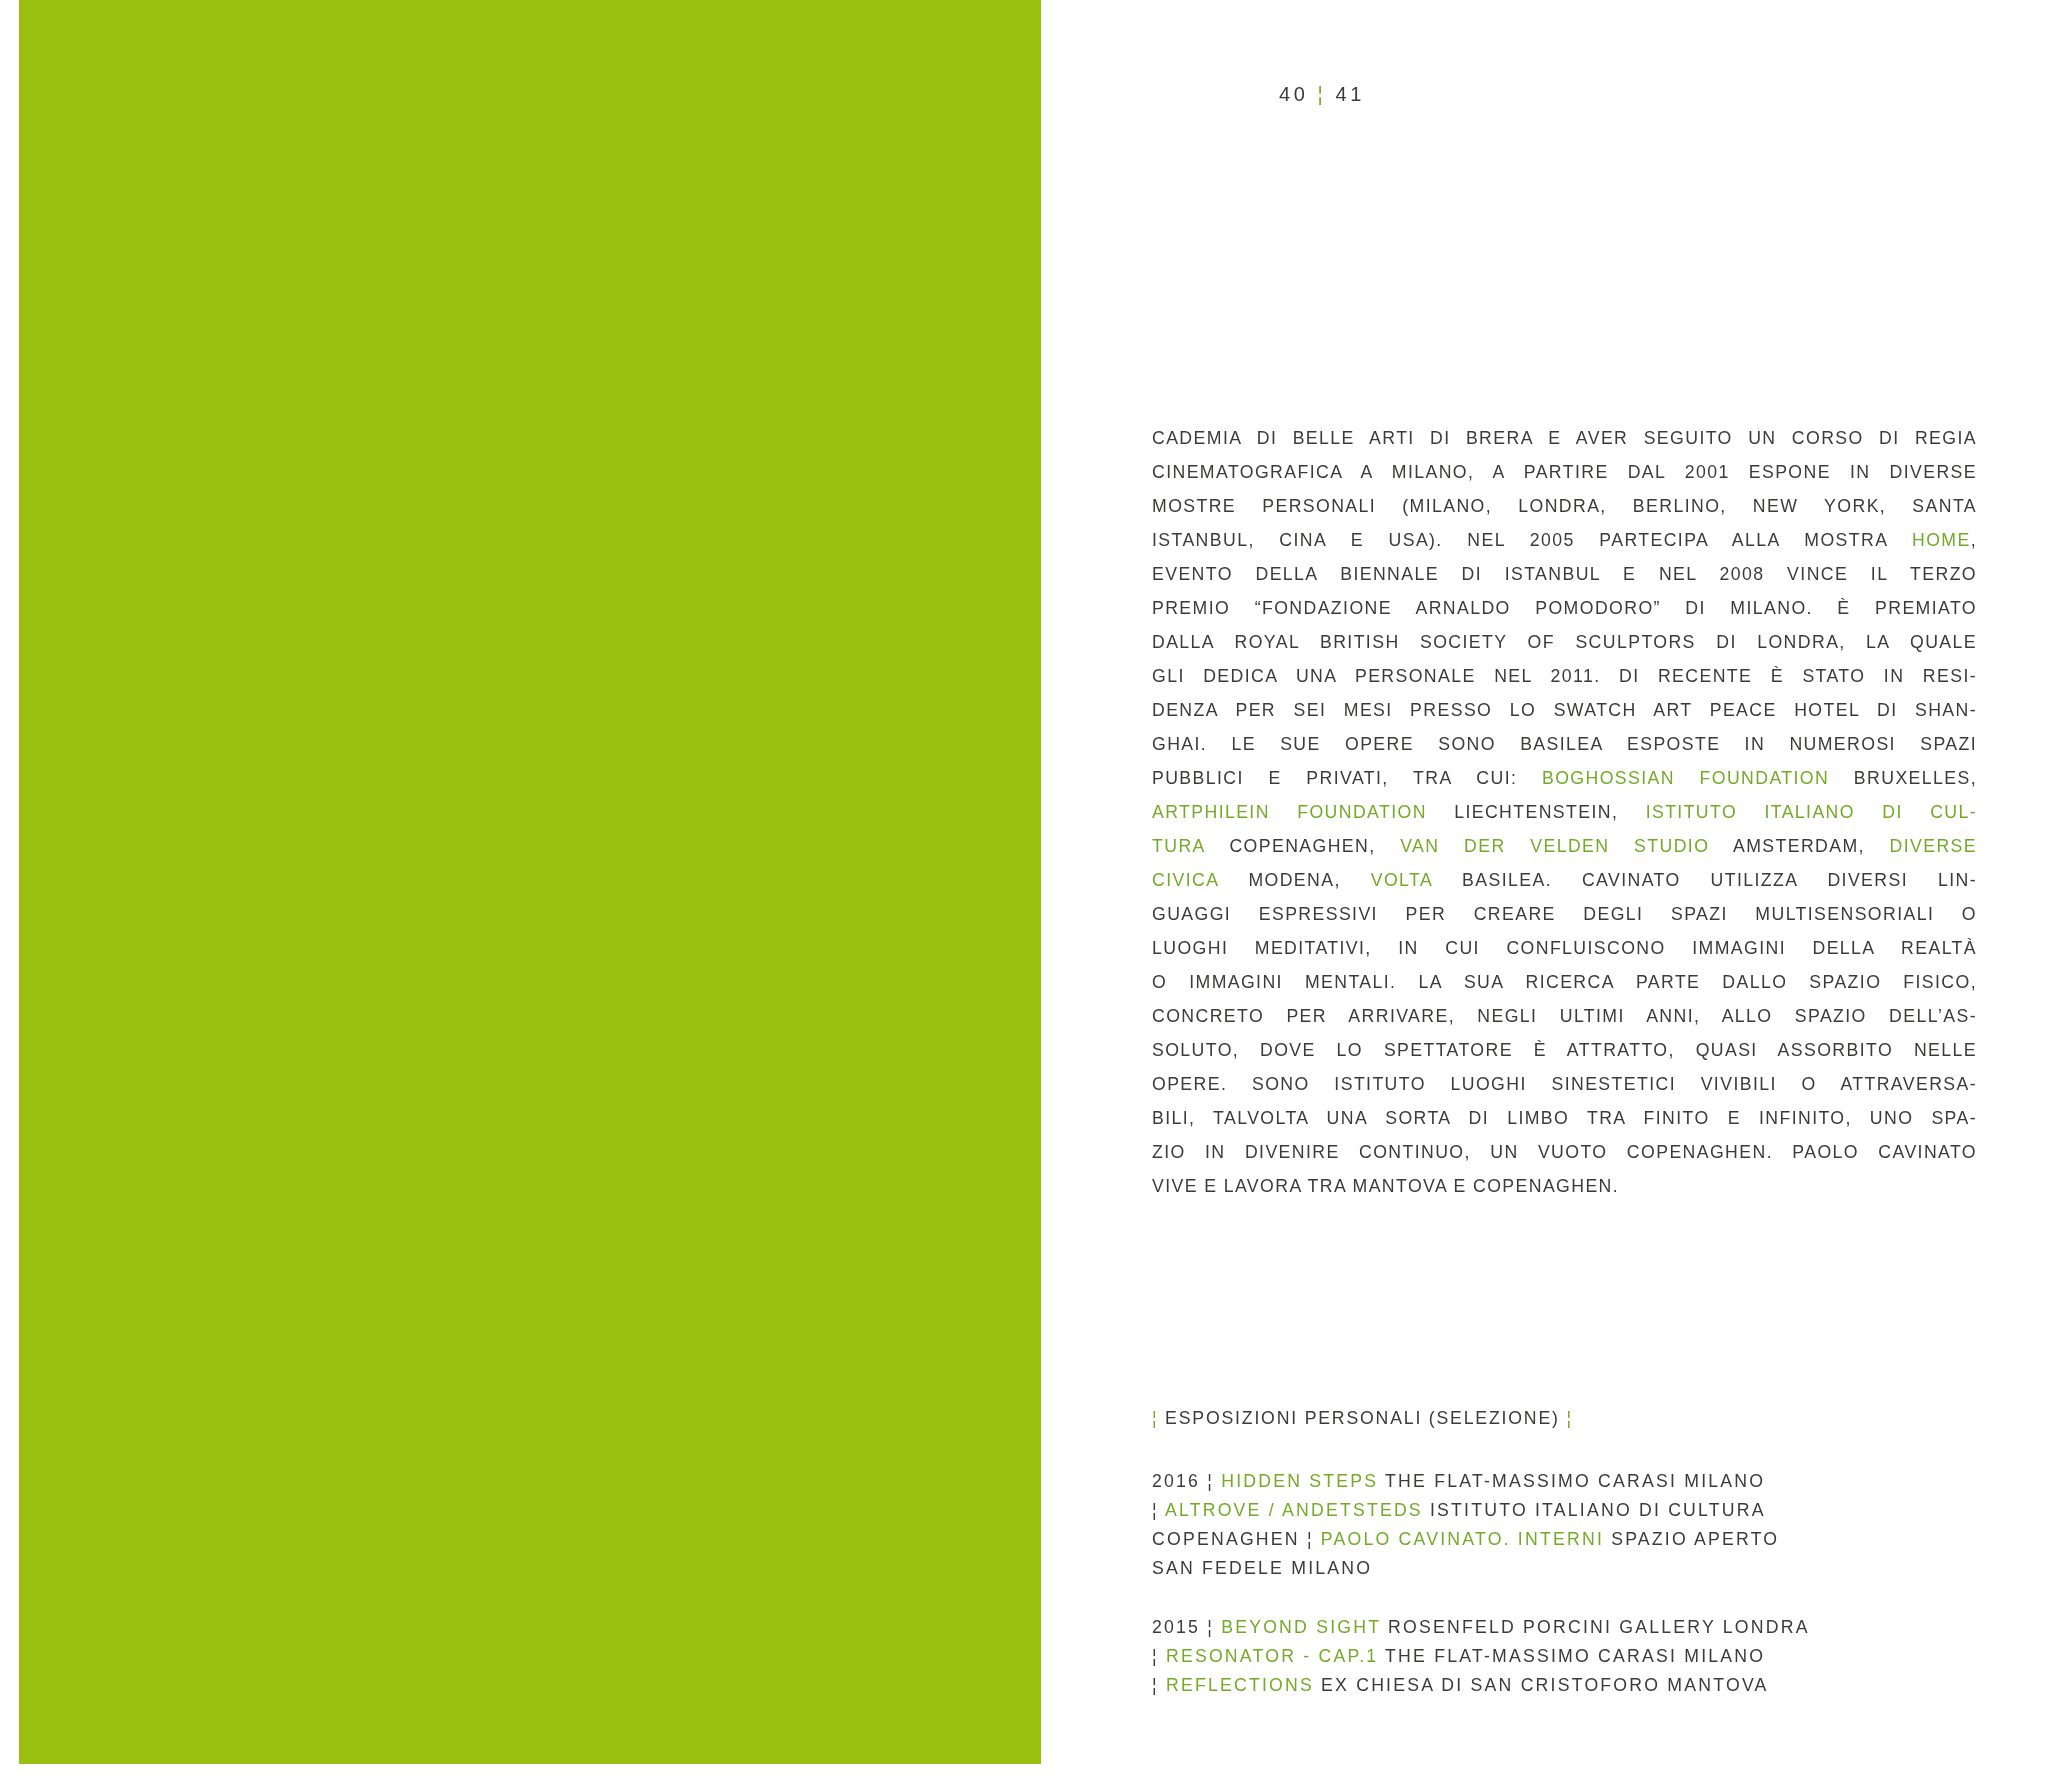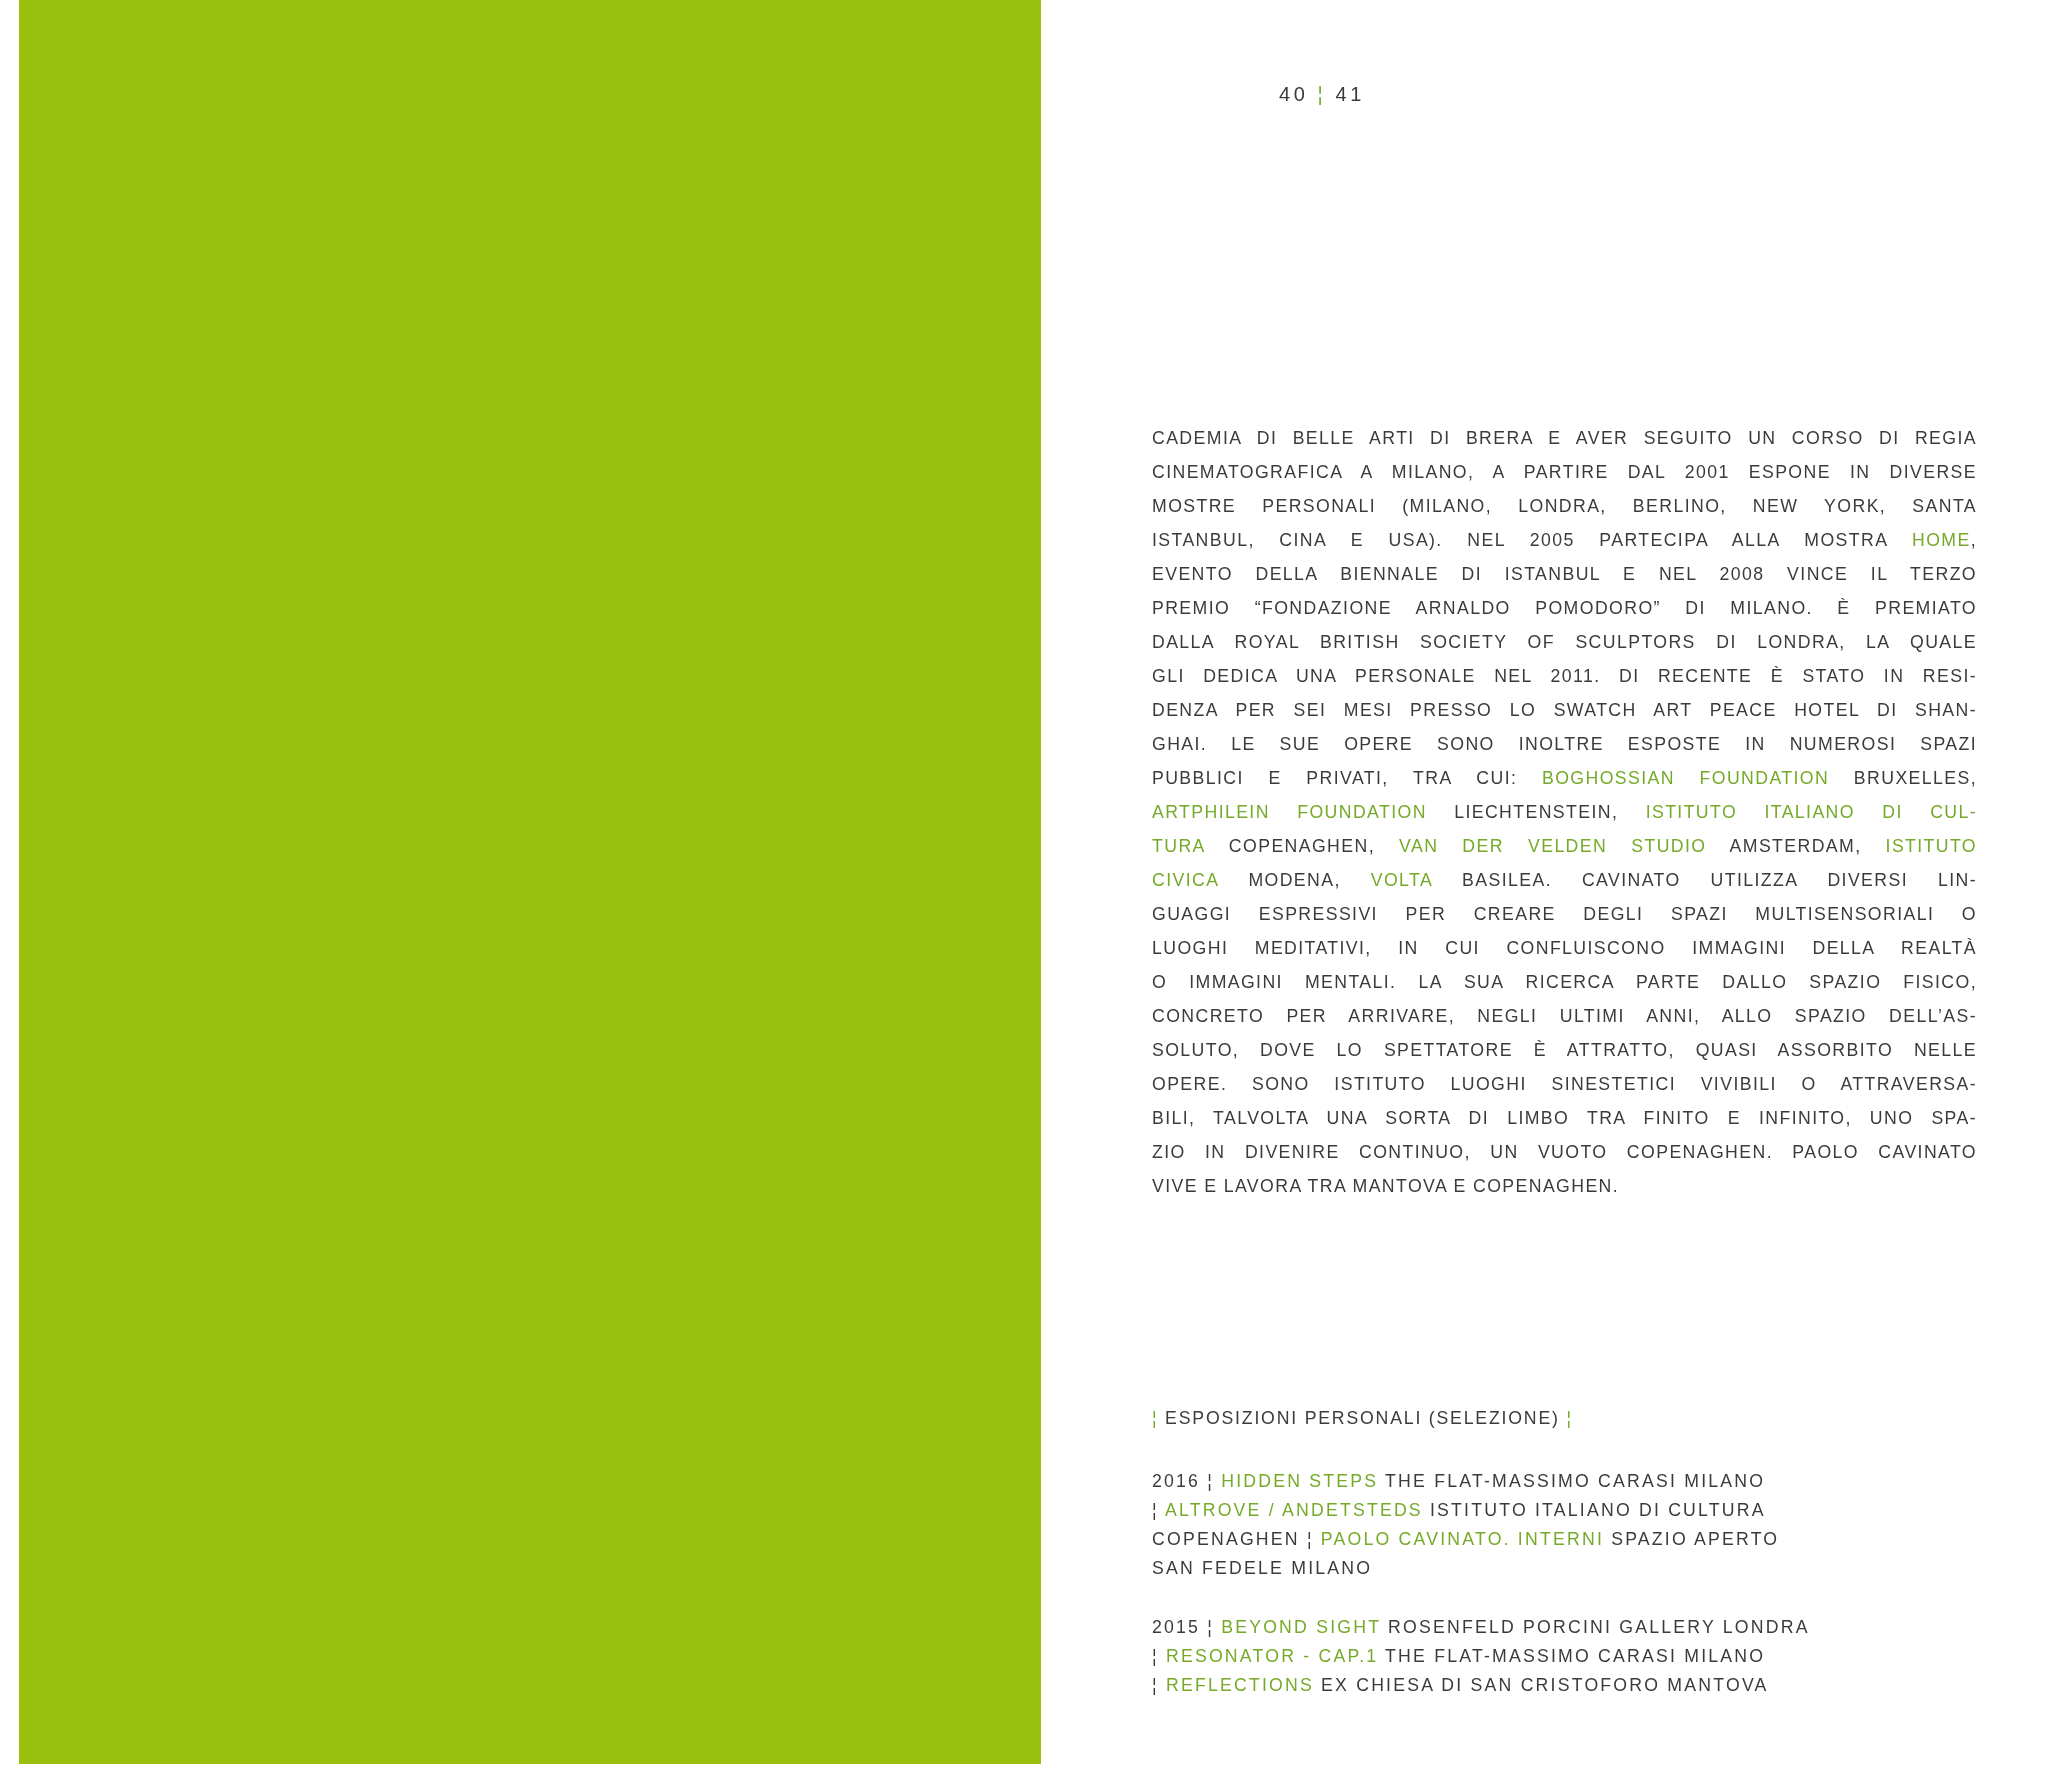--- a/index.html
+++ b/index.html
@@ -55,24 +55,24 @@
   <div class="bio">
       <div class="tline"><span>CADEMIA DI BELLE ARTI DI BRERA E AVER SEGUITO UN CORSO DI REGIA</span></div>
       <div class="tline"><span>CINEMATOGRAFICA A MILANO, A PARTIRE DAL 2001 ESPONE IN DIVERSE</span></div>
       <div class="tline"><span>MOSTRE PERSONALI (MILANO, LONDRA, BERLINO, NEW YORK, SANTA</span></div>
       <div class="tline"><span>ISTANBUL, CINA E USA). NEL 2005 PARTECIPA ALLA MOSTRA </span><span class="grn">HOME</span><span>,</span></div>
       <div class="tline"><span>EVENTO DELLA BIENNALE DI ISTANBUL E NEL 2008 VINCE IL TERZO</span></div>
       <div class="tline"><span>PREMIO “FONDAZIONE ARNALDO POMODORO” DI MILANO. È PREMIATO</span></div>
       <div class="tline"><span>DALLA ROYAL BRITISH SOCIETY OF SCULPTORS DI LONDRA, LA QUALE</span></div>
       <div class="tline"><span>GLI DEDICA UNA PERSONALE NEL 2011. DI RECENTE È STATO IN RESI-</span></div>
       <div class="tline"><span>DENZA PER SEI MESI PRESSO LO SWATCH ART PEACE HOTEL DI SHAN-</span></div>
-      <div class="tline"><span>GHAI. LE SUE OPERE SONO INOLTRE ESPOSTE IN NUMEROSI SPAZI</span></div>
+      <div class="tline"><span>GHAI. LE SUE OPERE SONO BASILEA ESPOSTE IN NUMEROSI SPAZI</span></div>
       <div class="tline"><span>PUBBLICI E PRIVATI, TRA CUI: </span><span class="grn">BOGHOSSIAN FOUNDATION</span><span> BRUXELLES,</span></div>
       <div class="tline"><span class="grn">ARTPHILEIN FOUNDATION</span><span> LIECHTENSTEIN, </span><span class="grn">ISTITUTO ITALIANO DI CUL-</span></div>
-      <div class="tline"><span class="grn">TURA</span><span> COPENAGHEN, </span><span class="grn">VAN DER VELDEN STUDIO</span><span> AMSTERDAM, </span><span class="grn">ISTITUTO</span></div>
+      <div class="tline"><span class="grn">TURA</span><span> COPENAGHEN, </span><span class="grn">VAN DER VELDEN STUDIO</span><span> AMSTERDAM, </span><span class="grn">DIVERSE</span></div>
       <div class="tline"><span class="grn">CIVICA</span><span> MODENA, </span><span class="grn">VOLTA</span><span> BASILEA. CAVINATO UTILIZZA DIVERSI LIN-</span></div>
       <div class="tline"><span>GUAGGI ESPRESSIVI PER CREARE DEGLI SPAZI MULTISENSORIALI O</span></div>
       <div class="tline"><span>LUOGHI MEDITATIVI, IN CUI CONFLUISCONO IMMAGINI DELLA REALTÀ</span></div>
       <div class="tline"><span>O IMMAGINI MENTALI. LA SUA RICERCA PARTE DALLO SPAZIO FISICO,</span></div>
       <div class="tline"><span>CONCRETO PER ARRIVARE, NEGLI ULTIMI ANNI, ALLO SPAZIO DELL’AS-</span></div>
       <div class="tline"><span>SOLUTO, DOVE LO SPETTATORE È ATTRATTO, QUASI ASSORBITO NELLE</span></div>
       <div class="tline"><span>OPERE. SONO ISTITUTO LUOGHI SINESTETICI VIVIBILI O ATTRAVERSA-</span></div>
       <div class="tline"><span>BILI, TALVOLTA UNA SORTA DI LIMBO TRA FINITO E INFINITO, UNO SPA-</span></div>
       <div class="tline"><span>ZIO IN DIVENIRE CONTINUO, UN VUOTO COPENAGHEN. PAOLO CAVINATO</span></div>
       <div class="tline nojust"><span>VIVE E LAVORA TRA MANTOVA E COPENAGHEN.</span></div>

